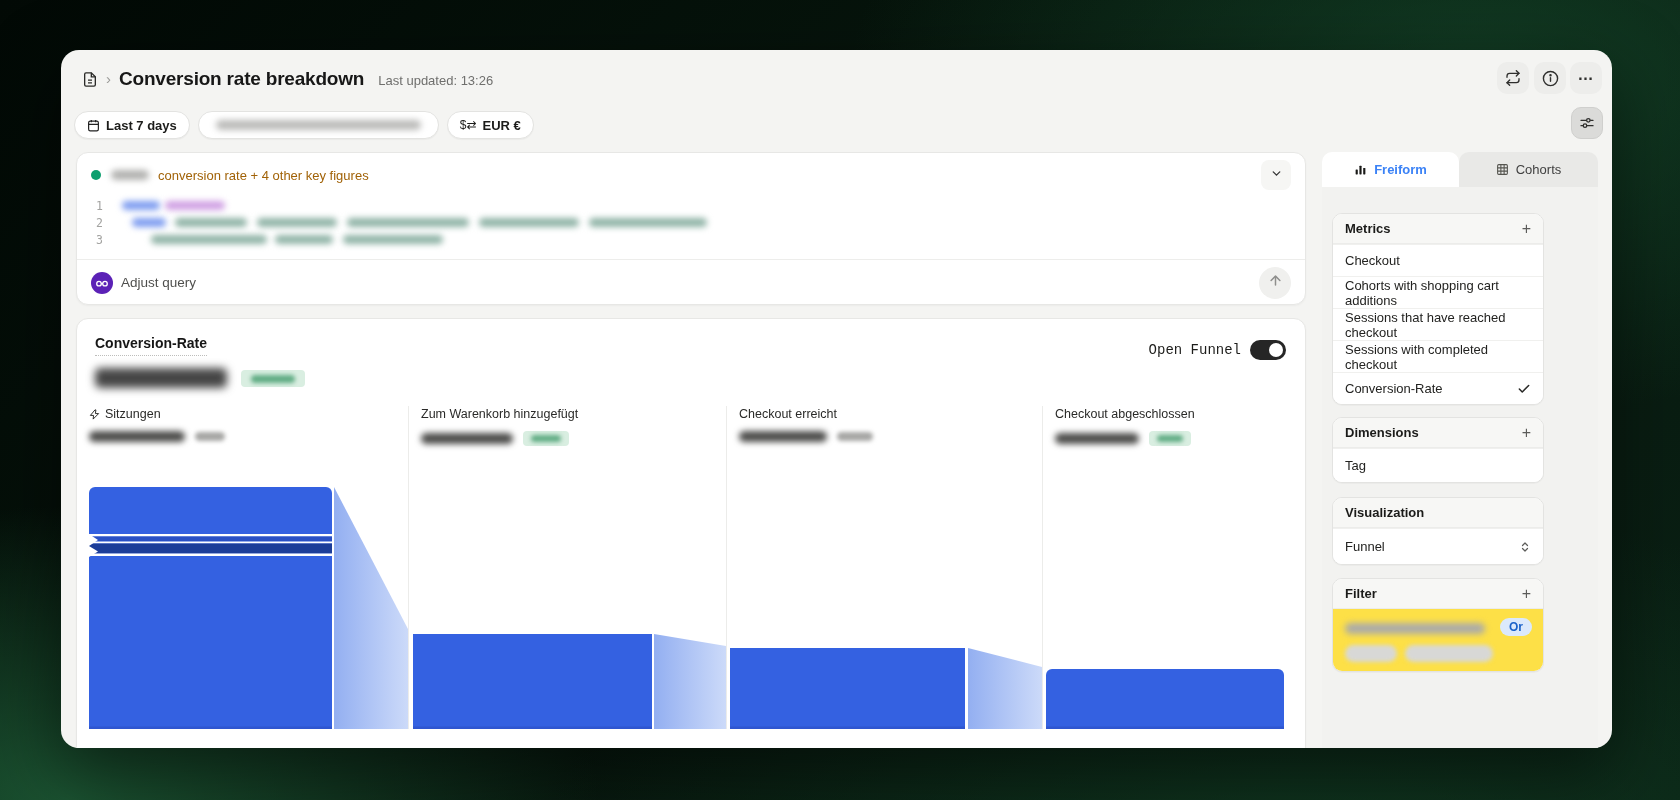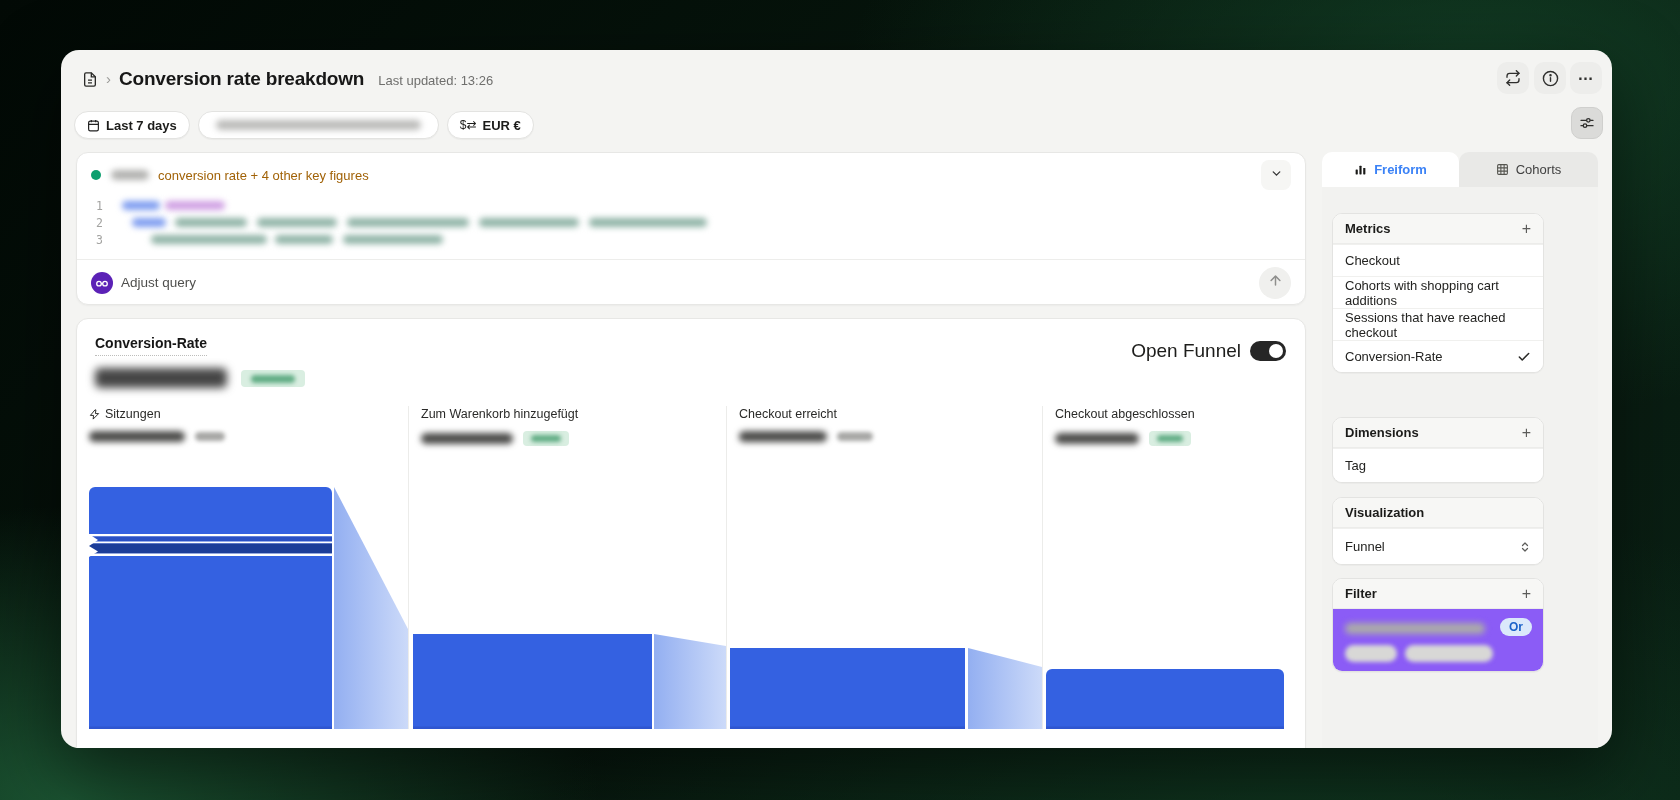--- a/index.html
+++ b/index.html
@@ -50,21 +50,21 @@
   .chip{ position:absolute; height:9px; border-radius:5px; top:2px;}
   .adjustrow{ height:46px; border-top:1px solid #ededeb; display:flex; align-items:center; padding:0 14px; gap:8px;}
   .adjustrow .label{ font-size:13.5px; color:#4f4f4d;}
   .mascot{ width:22px; height:22px; border-radius:50%; background:#5b21b6; display:flex; align-items:center; justify-content:center;}
   .upbtn{ margin-left:auto; width:32px; height:32px; border-radius:50%; background:#f0f0ee; display:flex; align-items:center; justify-content:center; color:#8f8f8d; cursor:pointer;}
   
   .cpanel{ top:268px; height:431px; border-radius:12px 12px 0 0;}
   .ctitle{ position:absolute; left:18px; top:16px; font-size:14px; font-weight:700; color:#161616;
     border-bottom:1.5px dotted #bdbdbb; padding-bottom:4px;}
   .togglegrp{ position:absolute; right:19px; top:21px; display:flex; align-items:center; gap:9px;}
-  .togglegrp .tlabel{ font-size:19px; color:#1d1d1b;}
+  .togglegrp .tlabel{ font-size:14px; color:#1d1d1b;font-family:Liberation Mono, monospace;}
   .toggle{ width:36px; height:20px; border-radius:999px; background:#262626; position:relative; cursor:pointer;}
   .toggle .knob{ position:absolute; right:3px; top:3px; width:14px; height:14px; border-radius:50%; background:#fff;}
   .greenpill{ background:#d9eee1; border-radius:4px; display:flex; align-items:center; justify-content:center;}
   .coldiv{ position:absolute; top:87px; width:1px; height:323px; background:#ececea;}
   .stepcol{ position:absolute; top:88px; width:300px;}
   .stepcol .lbl{ display:flex; align-items:center; gap:5px; font-size:12.5px; color:#2a2a28;}
   .stepvals{ display:flex; align-items:center; gap:10px; margin-top:10px;}
   .funnel{ position:absolute; left:0; top:142px; }
   
   .tab{ position:absolute; top:102px; height:35px; display:flex; align-items:center; justify-content:center; gap:7px; font-size:13px; border-radius:10px 10px 0 0; cursor:pointer;}
@@ -335,20 +335,23 @@
     <div class="secrow">
         <span>Checkout</span>
       </div>
     <div class="secrow">
         <span>Cohorts with shopping cart additions</span>
       </div>
     <div class="secrow">
         <span>Sessions that have reached checkout</span>
       </div>
     <div class="secrow">
+        <span>Sessions with completed checkout</span>
+      </div>
+    <div class="secrow">
       <span>Conversion-Rate</span>
       <span class="right">
           <svg width="14" height="14" viewBox="0 0 24 24" fill="none" stroke="currentColor" stroke-width="2.6" stroke-linecap="round" stroke-linejoin="round">
             <polyline points="20 6 9 17 4 12"></polyline>
           </svg>
         </span>
     </div>
   </div>
 
   <div class="section" style="top:367px;">
@@ -374,21 +377,21 @@
           </svg>
         </span>
     </div>
   </div>
 
   <div class="section" style="top:528px;text-align:center;">
     <div class="sechead">
       <span>Filter</span>
       <span class="plus">+</span>
     </div>
-    <div style="position:relative; height:62px; background:#8b5cf6;">
+    <div style="position:relative; height:62px; background:#fde047;">
       <span class="blur" style="position:absolute; left:12px; top:14px; width:140px; height:11px; background:#ababa9;"></span>
       <span class="orpill" style="position:absolute; right:11px; top:9px;">Or</span>
       <span class="fpill blur2" style="position:absolute; left:12px; top:36px; width:52px;"></span>
       <span class="fpill blur2" style="position:absolute; left:72px; top:36px; width:88px;"></span>
     </div>
   </div>
 
 </div>
 
 </body></html>

